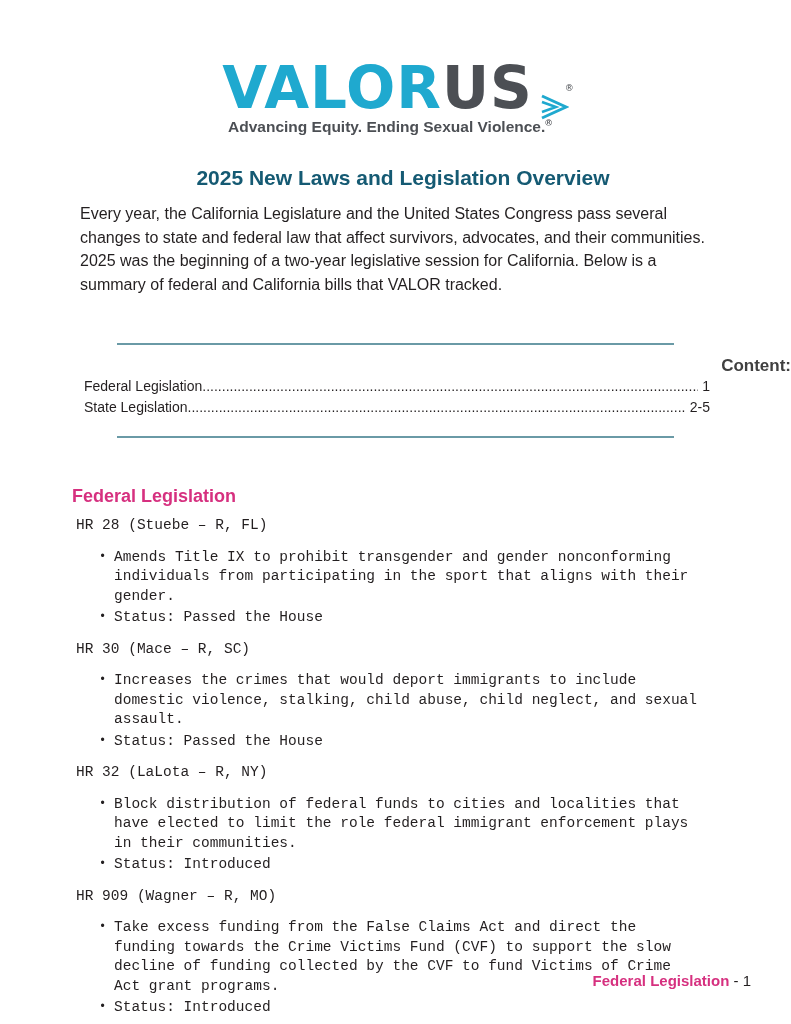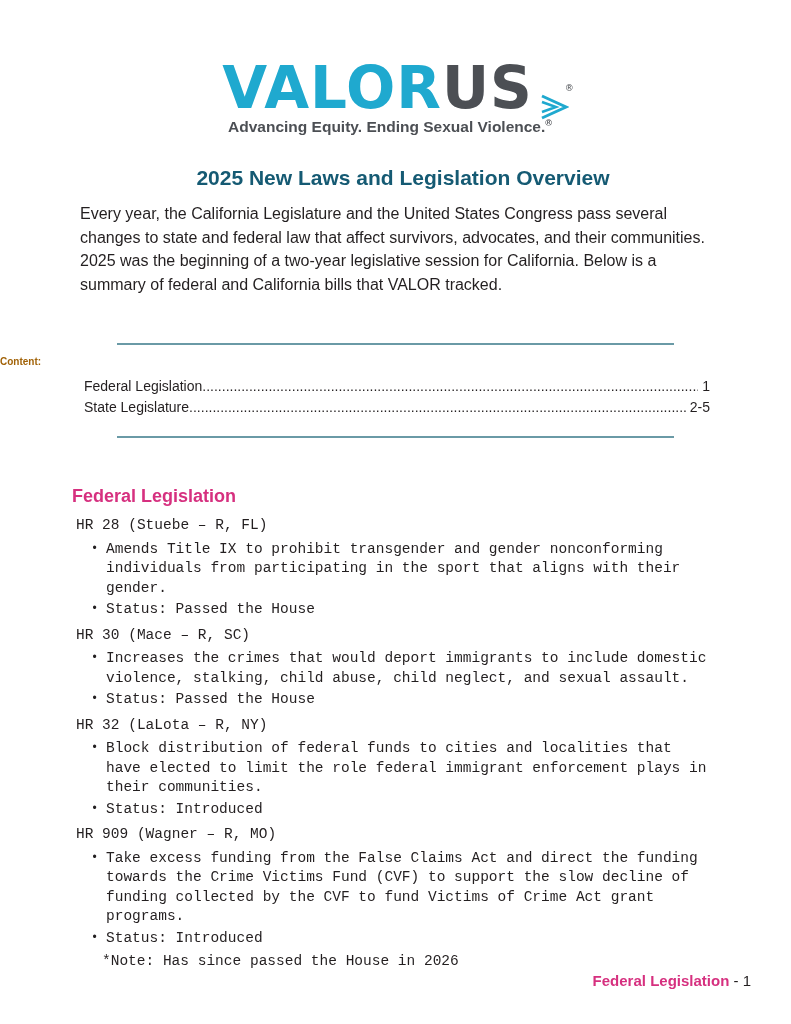--- a/index.html
+++ b/index.html
@@ -16,35 +16,35 @@
   .tagline { position:absolute; left:0; right:11px; top:118px; text-align:center;
              font-size:15.5px; font-weight:bold; color:#4c4f54; }
   .tagline sup { font-size:9px; }
 
   .title { position:absolute; left:0; right:0; top:166px; text-align:center;
            font-size:21px; font-weight:bold; color:#155a73;margin-left:15px; }
   .intro { position:absolute; left:80px; width:631px; top:202px; text-align:left;
            font-size:16px; line-height:23.5px; color:#231f20; }
 
   .rule { position:absolute; left:117px; width:557px; height:2px; background:#6a9aa6; }
-  .toc-heading { position:absolute; left:0; right:0; top:356px; text-align:left;
-                 font-size:10px; font-weight:bold; color:#a16207; }
+  .toc-heading { position:absolute; left:0; right:0; top:356px; text-align:right;
+                 font-size:17px; font-weight:bold; color:#404040; }
   .toc-row { position:absolute; left:84px; width:626px; display:flex; align-items:baseline;
              font-size:14px; line-height:20px; }
   .toc-label { white-space:nowrap; }
   .toc-dots { flex:1; overflow:hidden; white-space:nowrap; letter-spacing:0px; }
   .toc-dots::after { content:"........................................................................................................................................................................................"; }
   .toc-page { white-space:nowrap; padding-left:4px; }
 
   .section-heading { position:absolute; left:72px; top:486px; font-size:18px; font-weight:bold; color:#d6307f; }
 
   .bills { position:absolute; left:76px; top:516px; width:640px; font-size:14.5px; line-height:19.5px; }
   .bill { margin-bottom:6px;font-family:Liberation Mono, monospace; }
   .bill-title { margin-bottom:2px; }
-  .bill ul { margin:4px; padding:0 0 0 26px; list-style:none; }
+  .bill ul { margin:12px; padding:0 0 0 26px; list-style:none; }
   .bill li { position:relative; margin-bottom:2px; }
   .bill li::before { content:"\2022"; position:absolute; left:-15px; top:0; font-size:12px; }
   .note { padding-left:26px; }
 
   .footer { position:absolute; right:40px; top:972px; font-size:15px;text-align:center; }
   .footer-section { color:#d6307f; font-weight:bold; }
   .footer-page { color:#231f20; }
 </style>
 </head>
 <body>
@@ -64,21 +64,21 @@
 <div class="intro">Every year, the California Legislature and the United States Congress pass several changes to state and federal law that affect survivors, advocates, and their communities. 2025 was the beginning of a two-year legislative session for California. Below is a summary of federal and California bills that VALOR tracked.</div>
 
 <div class="rule" style="top:343px"></div>
 <div class="toc-heading">Content:</div>
 <div class="toc-row" style="top:376px">
   <span class="toc-label">Federal Legislation</span>
   <span class="toc-dots"></span>
   <span class="toc-page">1</span>
 </div>
 <div class="toc-row" style="top:397px">
-  <span class="toc-label">State Legislature</span>
+  <span class="toc-label">State Legislation</span>
   <span class="toc-dots"></span>
   <span class="toc-page">2-5</span>
 </div>
 <div class="rule" style="top:436px"></div>
 
 <div class="section-heading">Federal Legislation</div>
 
 <div class="bills">
   <div class="bill">
     <div class="bill-title">HR 28 (Stuebe – R, FL)</div>

